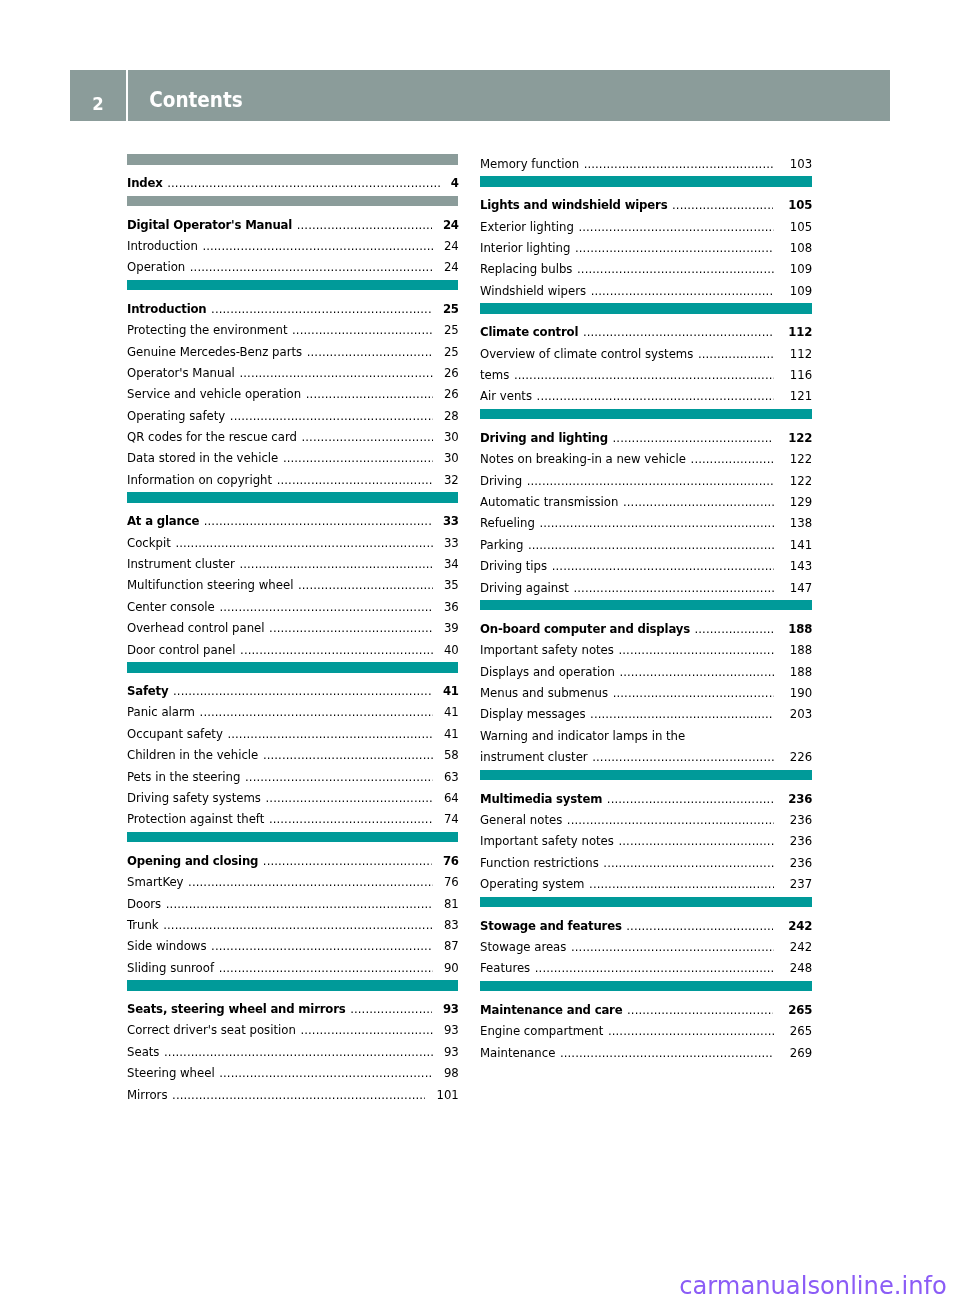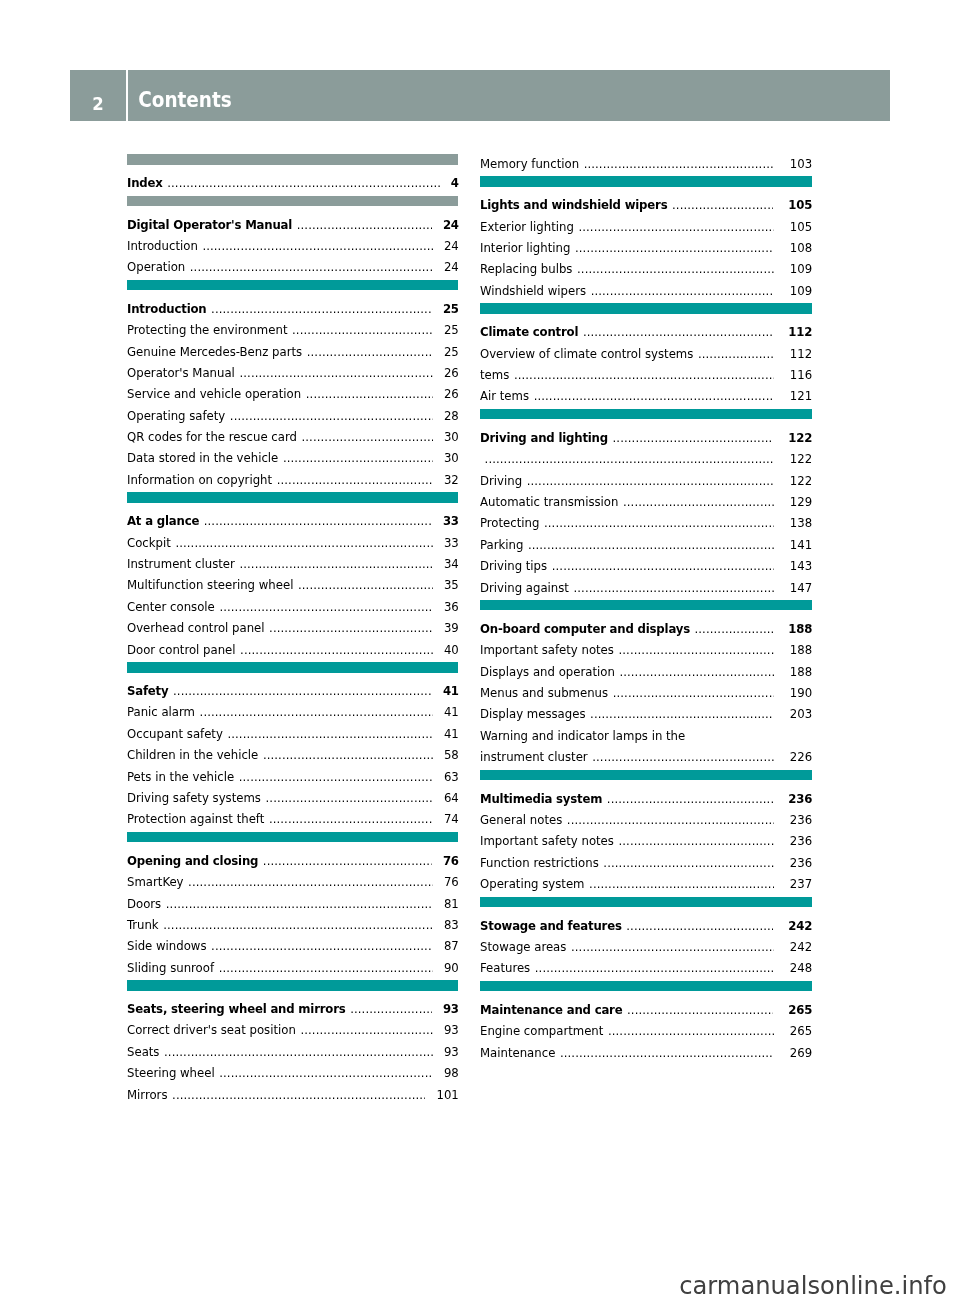--- a/index.html
+++ b/index.html
@@ -48,21 +48,21 @@
   .header-title-box {
     position: absolute;
     left: 58px;
     top: 0;
     right: 0;
     height: 50.65px;
     background: #8b9c9a;
   }
   .header-title {
     position: absolute;
-    left: 10px;
+    left: 21px;
     top: 20.2px;
     line-height: 1;
     color: #ffffff;
     font-weight: bold;
     font-stretch: condensed;
     font-size: 20.5px;
   }
 
   
   .col {
@@ -119,21 +119,21 @@
   .col-right .entry.bold .p { margin-right: -0.45px; }
   .entry.cont .t { flex: 1 1 auto; }
 
   
   .watermark {
     position: absolute;
     left: 679.2px;
     top: 1273.8px;
     font-size: 24.2px;
     line-height: 24px;
-    color: #404040;
+    color: #8b5cf6;
     font-family: "DejaVu Sans", sans-serif;
     font-stretch: normal;
   }
 </style>
 </head>
 <body>
 
 <div class="page">
   <div class="header">
     <div class="header-num" style="background-color: rgb(139, 156, 154);">
@@ -273,21 +273,21 @@
           <span class="t">Occupant safety</span>
           <span class="leader">........................................................................................................................</span>
           <span class="p">41</span>
         </div>
         <div class="entry">
           <span class="t">Children in the vehicle</span>
           <span class="leader">........................................................................................................................</span>
           <span class="p">58</span>
         </div>
         <div class="entry">
-          <span class="t">Pets in the vehicle</span>
+          <span class="t">Pets in the steering</span>
           <span class="leader">........................................................................................................................</span>
           <span class="p">63</span>
         </div>
         <div class="entry">
           <span class="t">Driving safety systems</span>
           <span class="leader">........................................................................................................................</span>
           <span class="p">64</span>
         </div>
         <div class="entry">
           <span class="t">Protection against theft</span>
@@ -404,48 +404,49 @@
           <span class="t">Overview of climate control systems</span>
           <span class="leader">........................................................................................................................</span>
           <span class="p">112</span>
         </div>
         <div class="entry">
           <span class="t">tems</span>
           <span class="leader">........................................................................................................................</span>
           <span class="p">116</span>
         </div>
         <div class="entry">
-          <span class="t">Air tems</span>
+          <span class="t">Air vents</span>
           <span class="leader">........................................................................................................................</span>
           <span class="p">121</span>
         </div>
       </div>
       <div class="group">
         <div class="rule teal" style="background: rgb(0, 154, 153);"></div>
         <div class="entry bold">
           <span class="t">Driving and lighting</span>
           <span class="leader">........................................................................................................................</span>
           <span class="p">122</span>
         </div>
         <div class="entry">
+          <span class="t">Notes on breaking-in a new vehicle</span>
           <span class="leader">........................................................................................................................</span>
           <span class="p">122</span>
         </div>
         <div class="entry">
           <span class="t">Driving</span>
           <span class="leader">........................................................................................................................</span>
           <span class="p">122</span>
         </div>
         <div class="entry">
           <span class="t">Automatic transmission</span>
           <span class="leader">........................................................................................................................</span>
           <span class="p">129</span>
         </div>
         <div class="entry">
-          <span class="t">Protecting</span>
+          <span class="t">Refueling</span>
           <span class="leader">........................................................................................................................</span>
           <span class="p">138</span>
         </div>
         <div class="entry">
           <span class="t">Parking</span>
           <span class="leader">........................................................................................................................</span>
           <span class="p">141</span>
         </div>
         <div class="entry">
           <span class="t">Driving tips</span>

